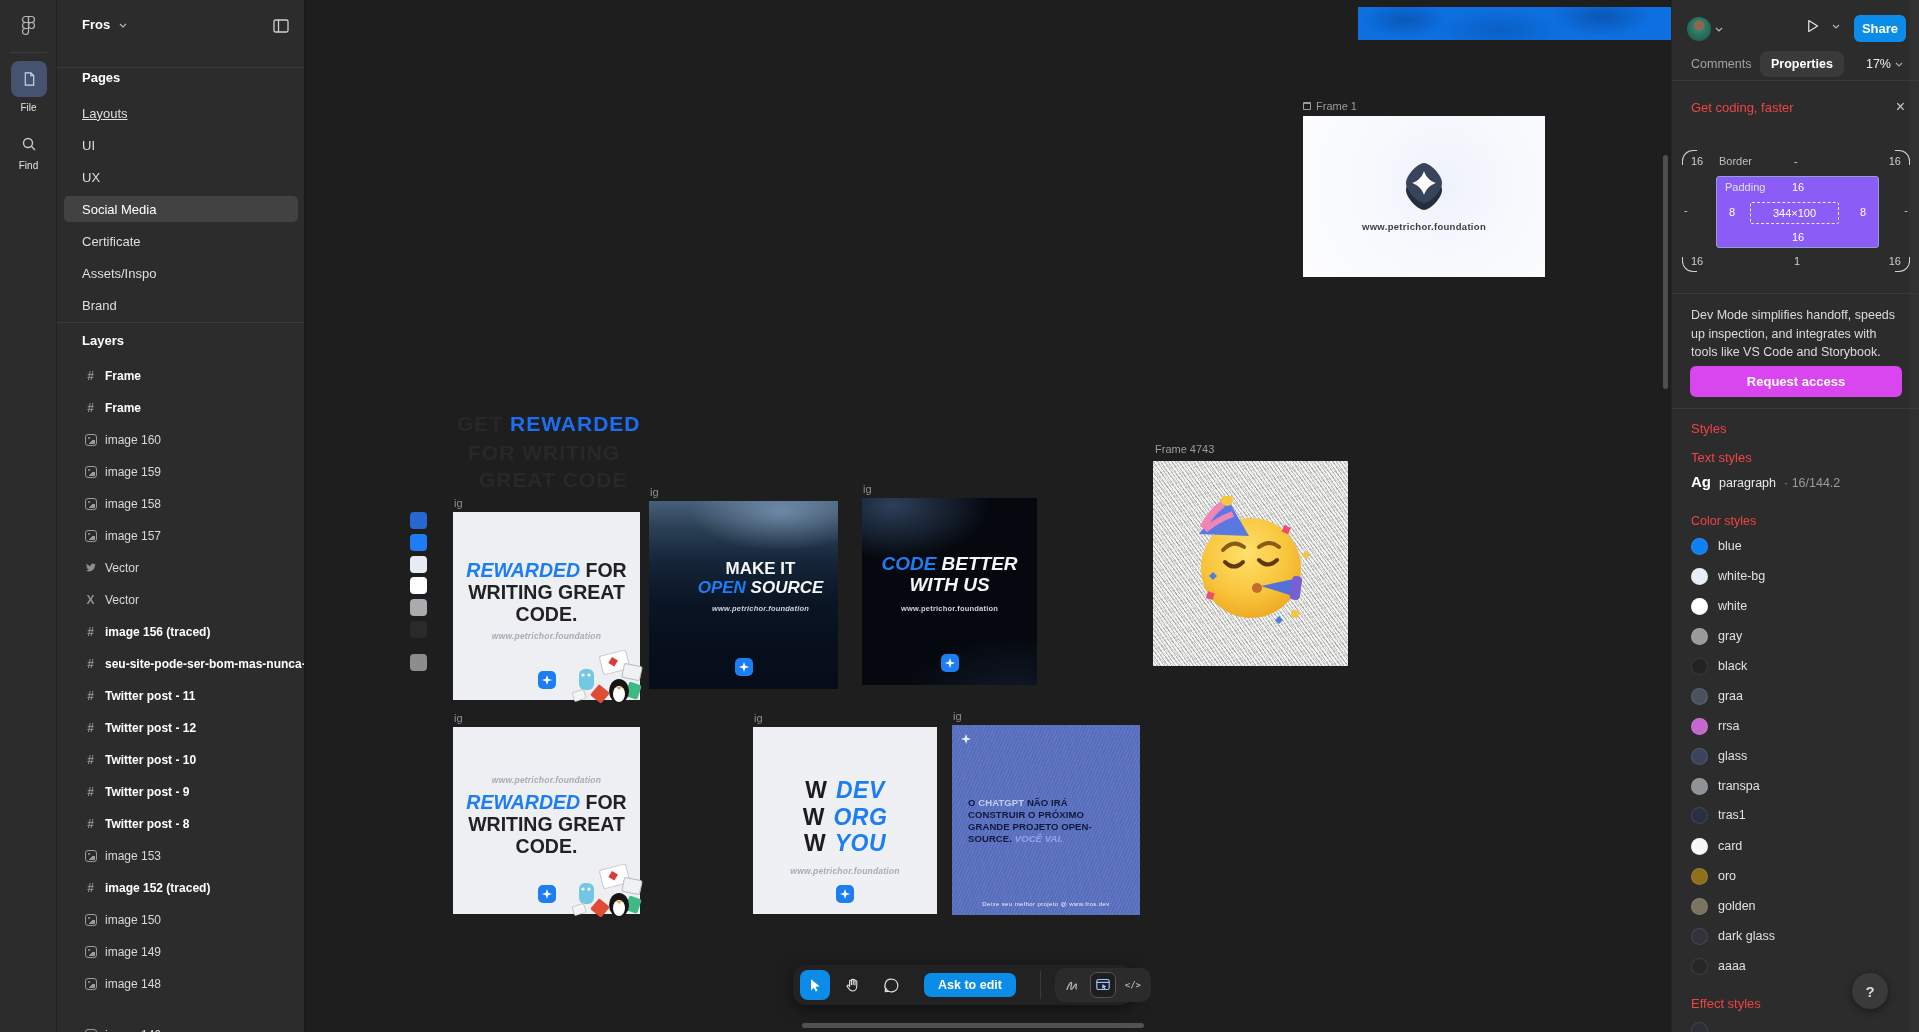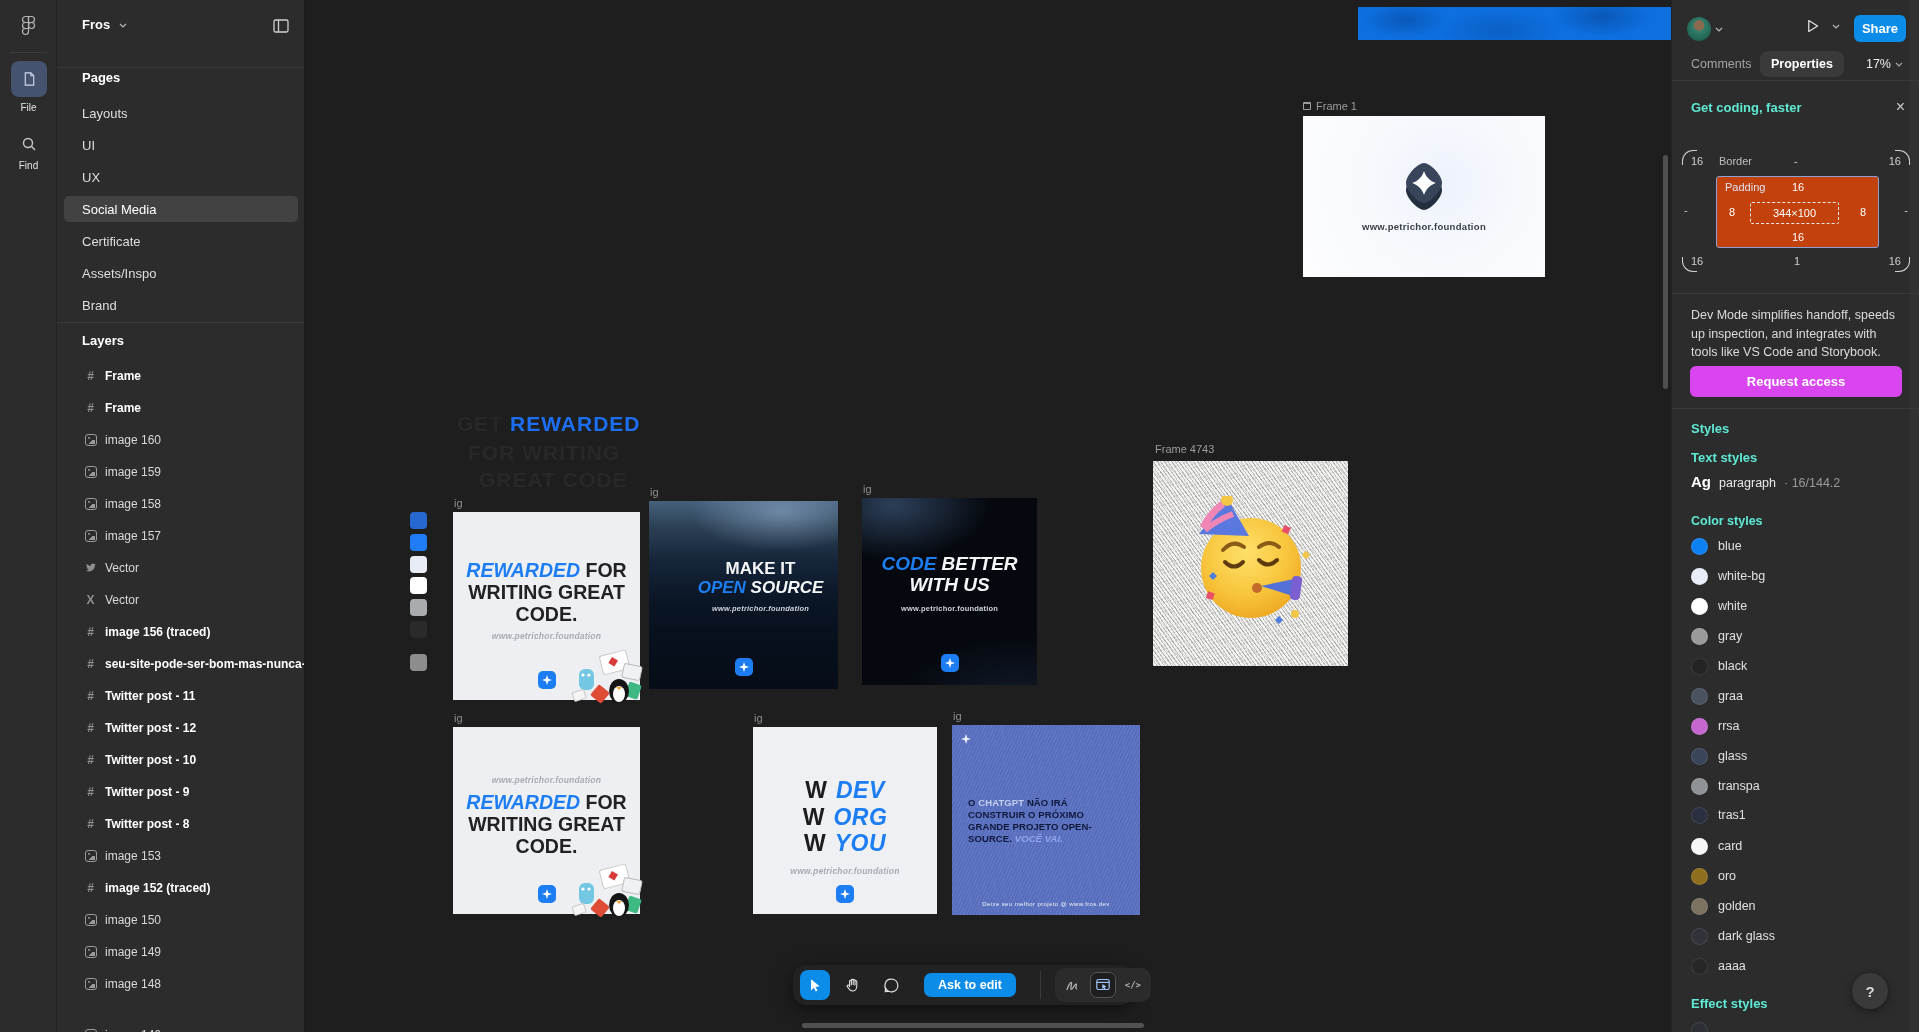--- a/index.html
+++ b/index.html
@@ -96,30 +96,30 @@
   
   .right-panel{position:absolute;left:1671px;top:0;width:248px;height:1032px;background:#2c2c2c;border-left:1px solid #232323;box-sizing:border-box;z-index:30;}
   .rp-scroll-track{position:absolute;right:0;top:0;width:10px;height:1032px;background:#313131;}
   .avatar{position:absolute;left:15px;top:17px;width:24px;height:24px;border-radius:50%;
     background:radial-gradient(circle at 50% 35%,#8a6a4f 0 26%,rgba(138,106,79,0) 27%),radial-gradient(circle at 50% 40%,#3f8f7a,#1d5e4e 80%);}
   .share-btn{position:absolute;left:182px;top:15px;width:52px;height:27px;border:none;border-radius:6px;background:#0c8ce9;color:#fff;font-size:13px;font-weight:600;font-family:inherit;}
   .tab{position:absolute;top:57px;font-size:12.5px;color:#a3a3a3;}
   .tab.sel{background:#3a3a3a;border-radius:8px;padding:6px 11px;color:#fff;font-weight:600;top:51px;}
   .zoom-ctl{position:absolute;top:57px;right:16px;font-size:12.5px;color:#efefef;display:flex;align-items:center;gap:4px;}
   .rp-divider{position:absolute;left:0;width:248px;height:1px;background:#3a3a3a;}
-  .rp-title{position:absolute;left:19px;font-size:13px;font-weight:700;color:#5eead4;white-space:nowrap;}
+  .rp-title{position:absolute;left:19px;font-size:13px;font-weight:400;color:#ef4444;white-space:nowrap;}
   .close-x{position:absolute;right:14px;top:99px;font-size:16px;color:#ccc;line-height:16px;}
 
   .bm{position:absolute;left:10px;top:150px;width:228px;height:122px;font-size:11px;color:#cfcfcf;}
   .bm-arc{position:absolute;width:14px;height:14px;border:0 solid #d0d0d0;}
   .bm-arc.tl{left:0;top:0;border-left-width:1.5px;border-top-width:1.5px;border-top-left-radius:11px;}
   .bm-arc.tr{right:0;top:0;border-right-width:1.5px;border-top-width:1.5px;border-top-right-radius:11px;}
   .bm-arc.bl{left:0;bottom:0;border-left-width:1.5px;border-bottom-width:1.5px;border-bottom-left-radius:11px;}
   .bm-arc.br{right:0;bottom:0;border-right-width:1.5px;border-bottom-width:1.5px;border-bottom-right-radius:11px;}
-  .bm-pad{position:absolute;left:34px;top:26px;width:163px;height:72px;background:#c2410c;border:1px solid #8fa0d4;border-radius:3px;box-sizing:border-box;color:#dde3f2;}
+  .bm-pad{position:absolute;left:34px;top:26px;width:163px;height:72px;background:#8b5cf6;border:1px solid #8fa0d4;border-radius:3px;box-sizing:border-box;color:#dde3f2;}
   .bm-dash-box{position:absolute;left:33px;top:25px;width:89px;height:22px;border:1px dashed #e8e8e8;border-radius:2px;box-sizing:border-box;display:flex;align-items:center;justify-content:center;color:#fff;}
   .bm-num{position:absolute;white-space:nowrap;}
 
   .green-btn{position:absolute;left:18px;top:366px;width:212px;height:31px;border:none;border-radius:6px;background:#d946ef;color:#fff;font-size:13px;font-weight:600;font-family:inherit;}
   .dev-text{position:absolute;left:19px;top:306px;width:212px;font-size:12.5px;line-height:18.5px;color:#dcdcdc;}
 
   .ts-row{position:absolute;left:19px;top:473px;display:flex;align-items:baseline;gap:8px;}
   .ts-sample{font-size:15px;font-weight:600;color:#fff;}
   .ts-name{font-size:12.5px;color:#e8e8e8;}
   .ts-meta{font-size:12.5px;color:#9a9a9a;}
@@ -389,21 +389,21 @@
           <path d="M1 1 l3 3 3-3" stroke="#b5b5b5" stroke-width="1.2" fill="none"></path>
         </svg>
       <svg width="16" height="14" viewBox="0 0 16 14" style="position:absolute;right:16px;top:19px;" fill="none" stroke="#cfcfcf" stroke-width="1.3">
         <rect x="1" y="1" width="14" height="12" rx="1.5"></rect>
           <line x1="5.5" y1="1" x2="5.5" y2="13"></line>
       </svg>
     </div>
 
     <div class="prow hdr" style="top:64px;">Pages</div>
 
-    <div class="prow" style="top:100px;">Layouts</div>
+    <div class="prow" style="top:100px;text-decoration:underline;">Layouts</div>
     <div class="prow" style="top:132px;">UI</div>
     <div class="prow" style="top:164px;">UX</div>
     <div class="prow-sel" style="top:196px;"></div>
     <div class="prow" style="top:196px;color:#fff;">Social Media</div>
     <div class="prow" style="top:228px;">Certificate</div>
     <div class="prow" style="top:260px;">Assets/Inspo</div>
     <div class="prow" style="top:292px;">Brand</div>
 
     <div class="sec-divider" style="top:322px;"></div>
     <div class="prow hdr" style="top:327px;">Layers</div>

